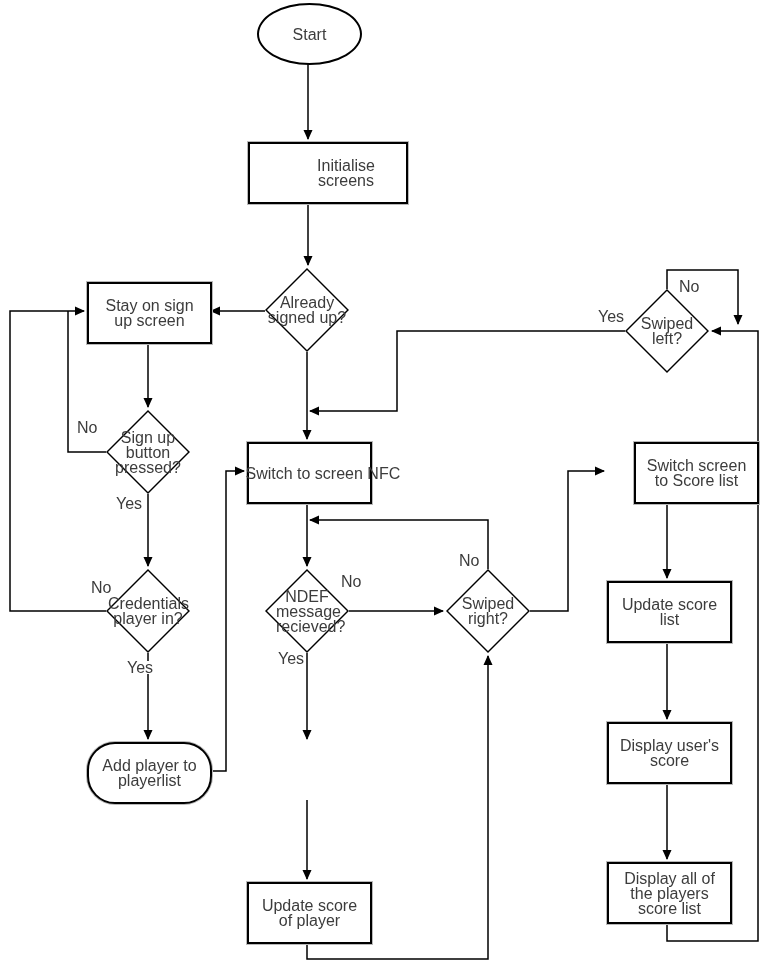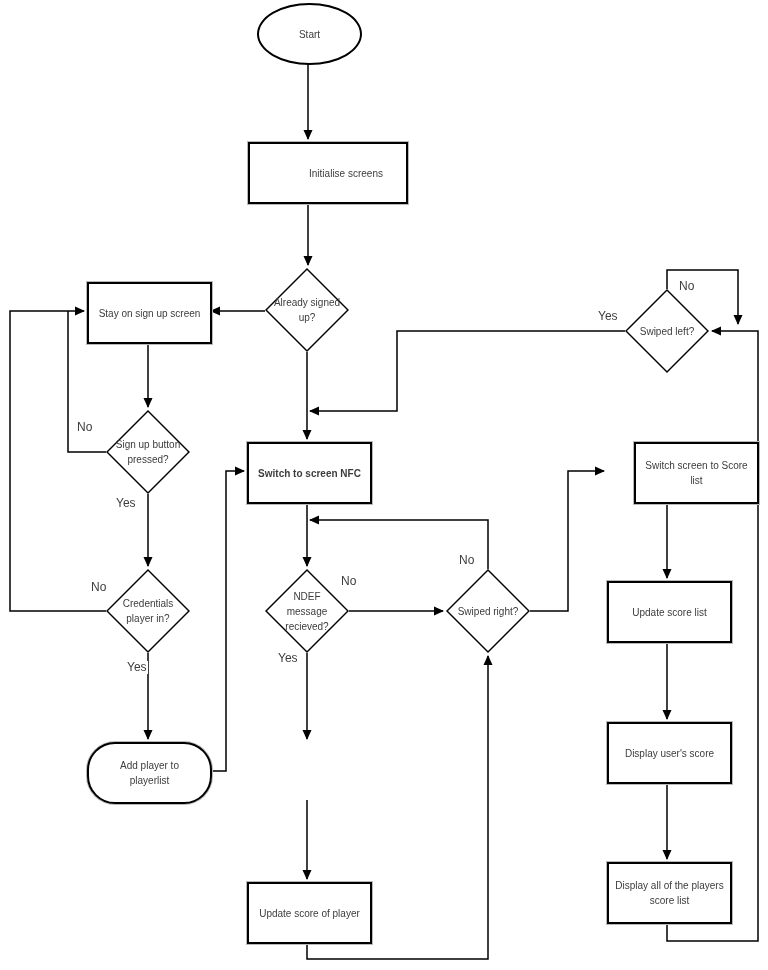--- a/index.html
+++ b/index.html
@@ -7,39 +7,39 @@
     position:relative;
     width:768px;height:970px;
     background:#ffffff;
     font-family:"Liberation Sans","DejaVu Sans",sans-serif;
     overflow:hidden;
   }
   .edges{position:absolute;left:0;top:0;z-index:2;pointer-events:none;}
   .node{position:absolute;z-index:3;display:flex;align-items:center;justify-content:center;}
   .node .node-label{
     position:relative;z-index:5;
-    font-size:10px;line-height:15px;color:#3c3c3c;
+    font-size:16px;line-height:15px;color:#3c3c3c;
     text-align:center;white-space:normal;
   }
   .rect-node{
     background:#ffffff;border:2px solid #000000;
     box-shadow:0 0 0 1px #b9b9b9;
   }
   .ellipse-node{
     background:#ffffff;border:2px solid #000000;border-radius:50%;
   }
   .diamond-node{background:transparent;}
   .diamond-shape{
     position:absolute;inset:0;background:#ffffff;border:2.5px solid #000000;
     transform:rotate(45deg) scale(0.7071);
     z-index:4;
   }
   .edge-label{
     position:absolute;z-index:6;
-    font-size:12px;color:#3c3c3c;line-height:13px;
+    font-size:16px;color:#3c3c3c;line-height:13px;
     background:#ffffff;padding:0 1px;
   }
 </style>
 </head>
 <body>
 
 <div class="canvas">
 
   <svg class="edges" width="768" height="970" viewBox="0 0 768 970">
     <defs>
@@ -99,21 +99,21 @@
   <div class="node diamond-node" style="left:106px;top:569px;width:84px;height:84px;">
     <div class="diamond-shape"></div>
     <span class="node-label" style="width:80px;">Credentials player in?</span>
   </div>
 
   <div class="node rect-node" style="left:87px;top:742px;width:121px;height:58px;border-radius:28px;">
     <span class="node-label" style="width:100px;">Add player to playerlist</span>
   </div>
 
   <div class="node rect-node" style="left:247px;top:442px;width:121px;height:58px;">
-    <span class="node-label" style="width:128px;white-space:nowrap;font-weight:bold;">Switch to screen NFC</span>
+    <span class="node-label" style="width:128px;white-space:nowrap;">Switch to screen NFC</span>
   </div>
 
   <div class="node diamond-node" style="left:265px;top:569px;width:84px;height:84px;">
     <div class="diamond-shape"></div>
     <span class="node-label" style="width:62px;">NDEF message recieved?</span>
   </div>
 
   <div class="node diamond-node" style="left:446px;top:569px;width:84px;height:84px;">
     <div class="diamond-shape"></div>
     <span class="node-label" style="width:110px;">Swiped right?</span>

